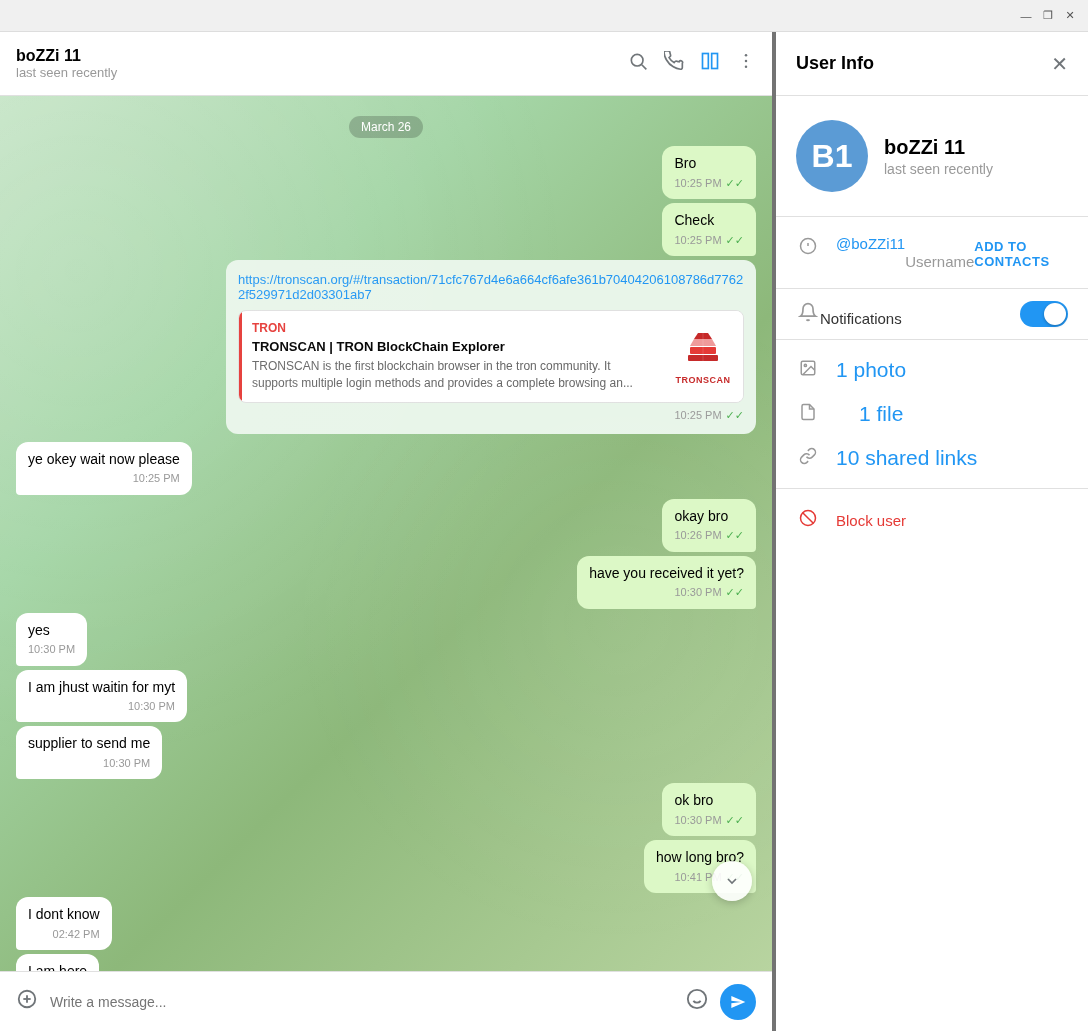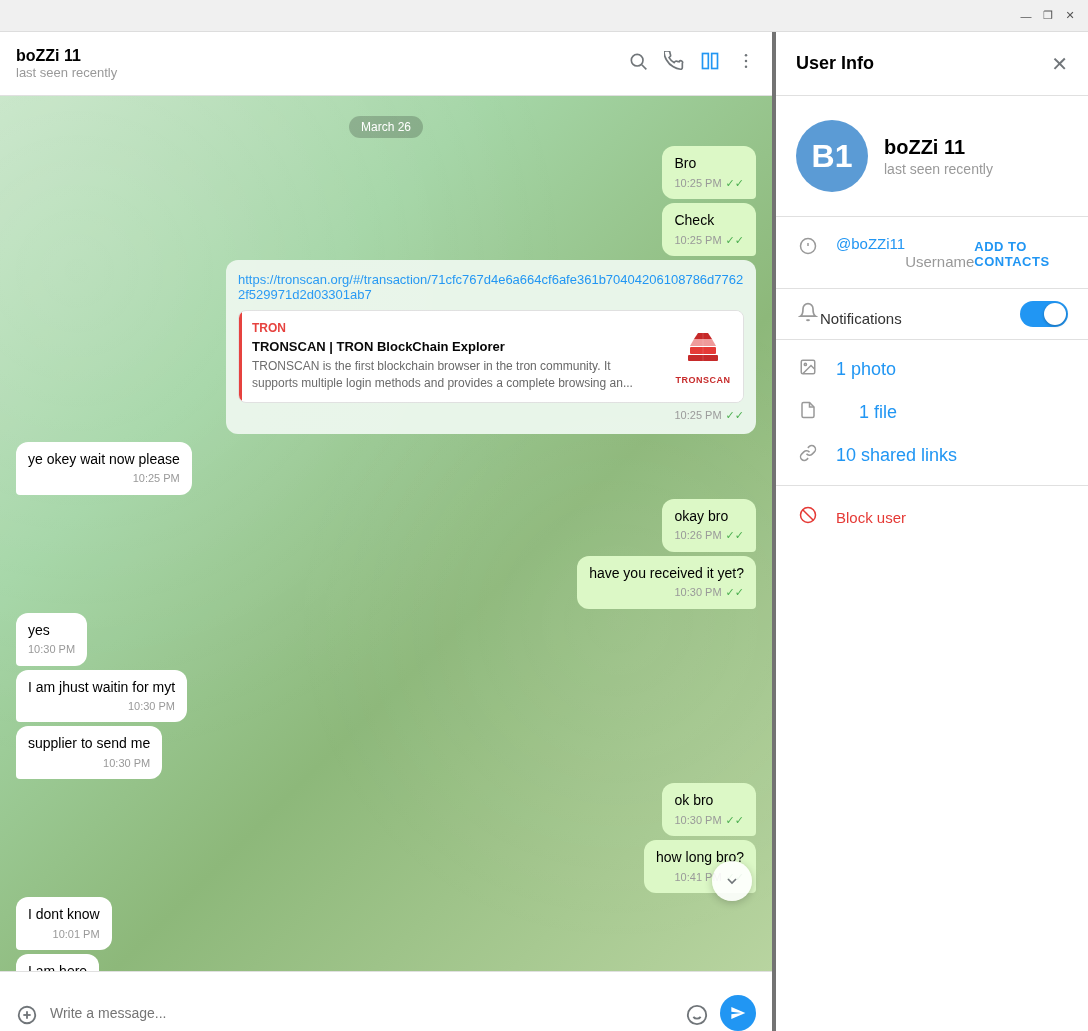--- a/index.html
+++ b/index.html
@@ -55,21 +55,21 @@
     .preview-content { padding: 10px; flex: 1; border-left: 3px solid #e53935; }
     .preview-source { color: #e53935; font-size: 12px; font-weight: 600; }
     .preview-title { font-size: 13px; font-weight: 700; color: #000; margin: 4px 0; }
     .preview-desc { font-size: 12px; color: #666; line-height: 1.4; }
     .preview-image { width: 80px; min-height: 80px; background: #fff; display: flex; align-items: center; justify-content: center; padding: 8px; }
     .tronscan-logo { display: flex; flex-direction: column; align-items: center; }
     .tronscan-label { font-size: 9px; font-weight: 700; color: #c62828; letter-spacing: 0.5px; margin-top: 2px; }
     .preview-time { display: flex; justify-content: flex-end; align-items: center; gap: 4px; margin-top: 6px; }
 
     
-    .chat-input-area { height: 60px; background: #fff; border-top: 1px solid #e0e0e0; display: flex; align-items: flex-end; padding: 0 16px; gap: 12px; }
+    .chat-input-area { height: 60px; background: #fff; border-top: 1px solid #e0e0e0; display: flex; align-items: center; padding: 0 16px; gap: 12px; }
     .attach-btn { color: #707579; font-size: 20px; cursor: pointer; }
     .input-field { flex: 1; height: 36px; border: none; outline: none; font-size: 14px; color: #333; background: transparent; }
     .emoji-btn { color: #707579; font-size: 20px; cursor: pointer; }
     .send-btn { width: 36px; height: 36px; background: #2196f3; border-radius: 50%; display: flex; align-items: center; justify-content: center; cursor: pointer; }
     .send-btn svg { fill: #fff; }
 
     
     .scroll-btn { position: absolute; bottom: 70px; right: 20px; width: 40px; height: 40px; background: rgba(255,255,255,0.9); border-radius: 50%; display: flex; align-items: center; justify-content: center; cursor: pointer; box-shadow: 0 2px 8px rgba(0,0,0,0.2); font-size: 18px; color: #707579; }
 
     
@@ -100,21 +100,21 @@
     .notif-icon { color: #999; font-size: 20px; width: 24px; text-align: center; }
     .notif-label { font-size: 15px; color: #333; }
     
     .toggle { width: 48px; height: 26px; background: #2196f3; border-radius: 13px; position: relative; cursor: pointer; }
     .toggle-knob { width: 22px; height: 22px; background: #fff; border-radius: 50%; position: absolute; top: 2px; right: 2px; box-shadow: 0 1px 3px rgba(0,0,0,0.3); }
 
     
     .media-section { padding: 8px 0; border-bottom: 1px solid #e0e0e0; }
     .media-row { display: flex; align-items: center; gap: 16px; padding: 10px 20px; cursor: pointer; }
     .media-icon { color: #999; font-size: 18px; width: 24px; text-align: center; }
-    .media-text { font-size: 18px; color: #333; }
+    .media-text { font-size: 21px; color: #333; }
 
     
     .block-section { padding: 8px 0; }
     .block-row { display: flex; align-items: center; gap: 16px; padding: 12px 20px; cursor: pointer; }
     .block-icon { color: #e53935; font-size: 18px; width: 24px; text-align: center; }
     .block-text { font-size: 15px; color: #e53935; }
   </style>
 </head>
 <body>
 
@@ -292,21 +292,21 @@
             <span class="msg-time">10:41 PM</span>
             <span class="msg-check">✓✓</span>
           </div>
         </div>
       </div>
 
       <div class="msg-row received">
         <div class="msg-bubble received">
           <span>I dont know</span>
           <div class="msg-meta">
-            <span class="msg-time">10:01 PM</span>
+            <span class="msg-time">02:42 PM</span>
           </div>
         </div>
       </div>
 
       <div class="msg-row received">
         <div class="msg-bubble received">
           <span>I am here</span>
           
         </div>
       </div>

